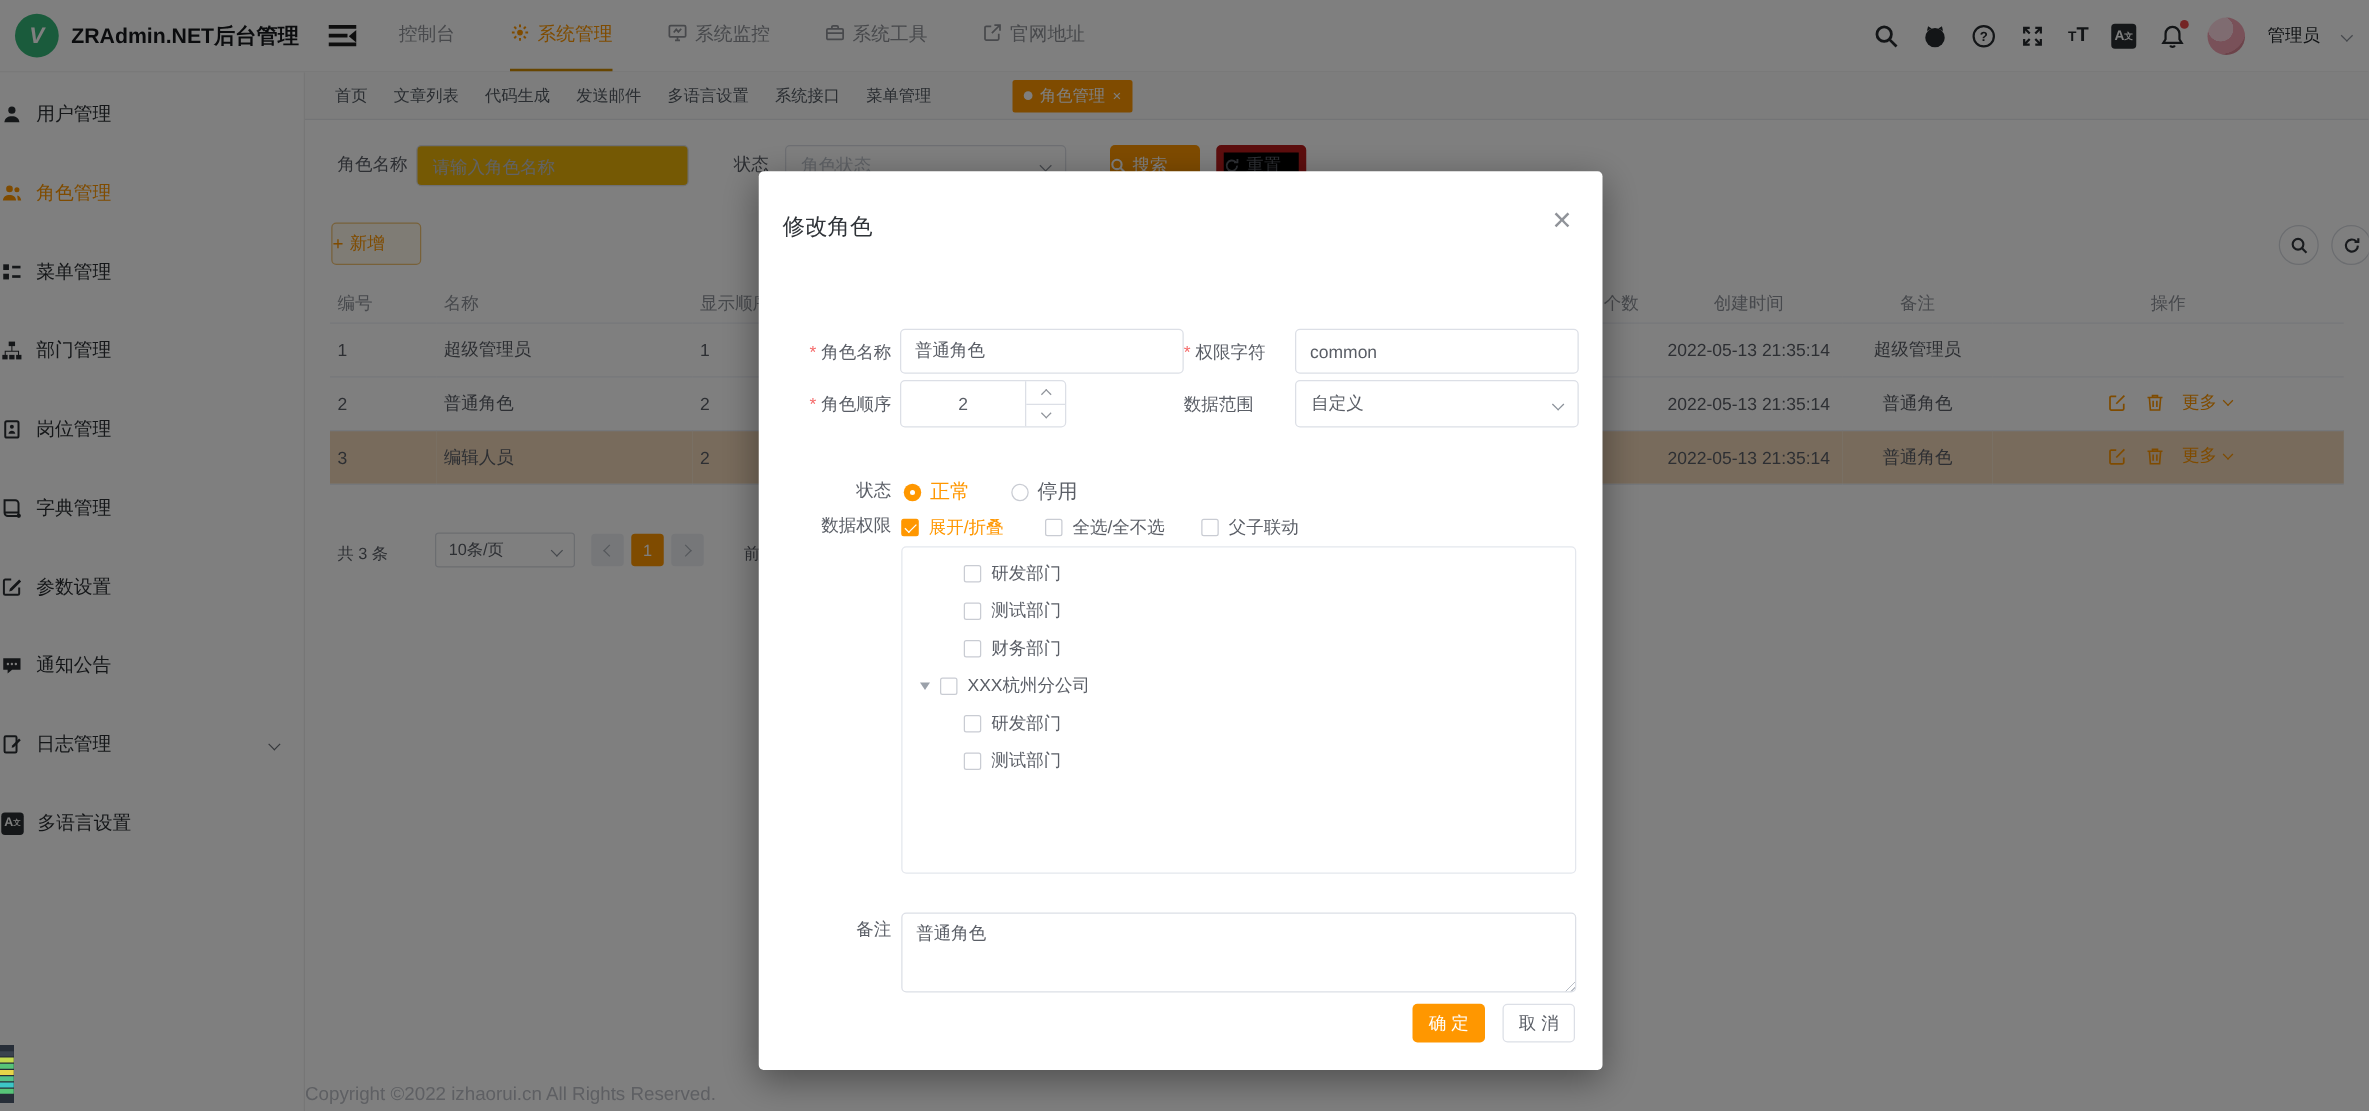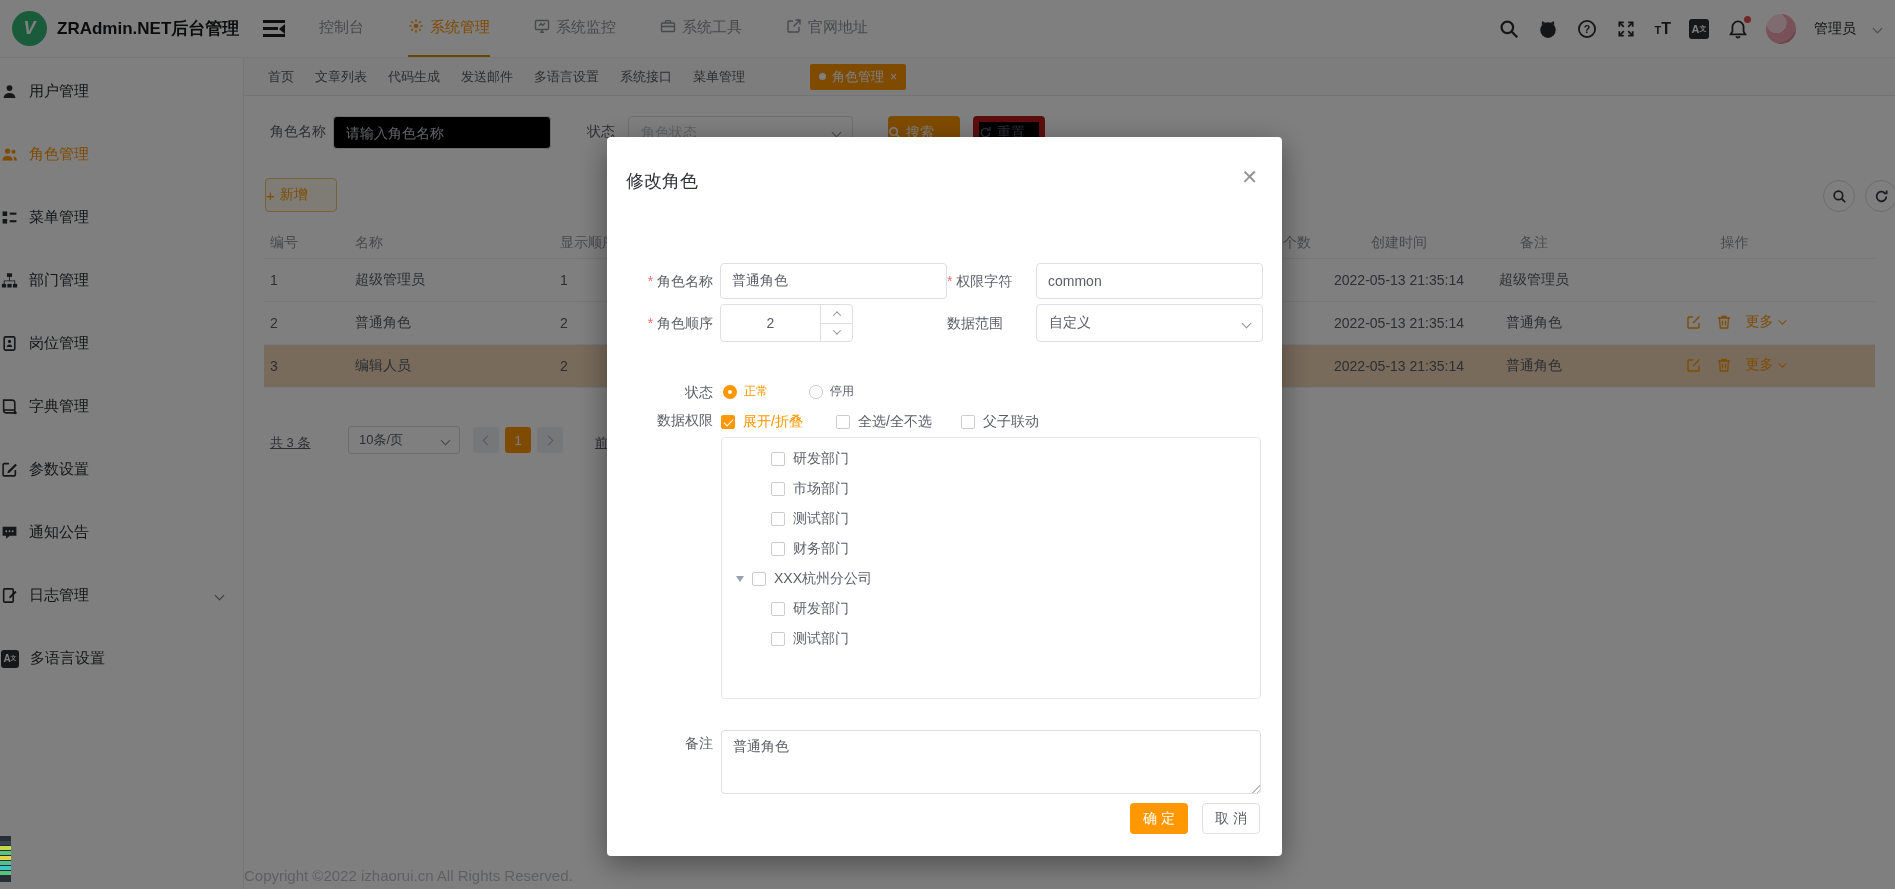--- a/index.html
+++ b/index.html
@@ -44,21 +44,21 @@
   .main { flex:1; position:relative; background:#fff; }
   .tabbar { height:38px; display:flex; align-items:center; gap:21px; padding-left:24px; border-bottom:1px solid #e6e8ec; background:#fbfbfb; }
   .tab { font-size:13px; color:#545b63; cursor:pointer; white-space:nowrap; }
   .tab-active { margin-left:44px; display:flex; align-items:center; gap:6px; background:#ff9700; color:#fff; font-size:13px; padding:4px 9px; border-radius:2px; cursor:pointer; }
   .tab-dot { width:7px; height:7px; border-radius:50%; background:#fff; }
   .tab-x { font-size:12px; line-height:1; }
 
   .content { position:absolute; top:38px; left:0; right:0; bottom:0; background:#fff; }
   .abs { position:absolute; }
   .f-label { font-size:14px; color:#5a5e66; }
-  .el-input { border:1px solid #dcdfe6; border-radius:4px; background:#000000; height:33px; font-size:14px; color:#606266; padding:0 12px; outline:none; font-family:inherit; }
+  .el-input { border:1px solid #dcdfe6; border-radius:4px; background:#eab308; height:33px; font-size:14px; color:#606266; padding:0 12px; outline:none; font-family:inherit; }
   .el-input::placeholder { color:#c0c4cc; }
   .el-select { border:1px solid #dcdfe6; border-radius:4px; background:#fff; height:33px; display:flex; align-items:center; justify-content:space-between; padding:0 12px; font-size:14px; cursor:pointer; }
   .placeholder { color:#bfc4cc; }
   .btn { display:flex; align-items:center; justify-content:flex-start; gap:5px; font-size:14px; border-radius:4px; cursor:pointer; height:33px; }
   .btn-search { background:#ff9700; color:#fff; width:72px; }
   .btn-reset { background:#000000; border:6px solid #b91c1c; color:#5a5e66; width:72px; }
   .btn-add { background:#fff8eb; border:1px solid #f0c273; color:#ff9700; width:72px; height:34px; }
   .circle-btn { width:32px; height:32px; border-radius:50%; border:1px solid #d7dae0; background:#fff; display:flex; align-items:center; justify-content:center; color:#33373d; cursor:pointer; }
   .circle-btn svg { width:15px; height:15px; }
 
@@ -68,21 +68,21 @@
   table.roles td { color:#5a5e66; text-align:left; height:43px; border-bottom:1px solid #ebeef5; padding-left:6px; }
   table.roles th.c, table.roles td.c { text-align:center; padding-left:0; }
   table.roles th.num { padding-left:14px; }
   tr.hl td { background:#f0d6b8; }
   .ops { display:inline-flex; align-items:center; gap:14px; color:#ff9700; }
   .ops svg { width:16px; height:16px; }
   .more { display:inline-flex; align-items:center; gap:4px; cursor:pointer; }
   .chev-o { display:inline-block; width:6px; height:6px; border-right:1.4px solid #ff9700; border-bottom:1.4px solid #ff9700; transform:rotate(45deg) translateY(-2px); }
 
   
-  .pg-text { font-size:13px; color:#5a5e66;text-decoration:underline; }
+  .pg-text { font-size:13px; color:#5a5e66; }
   .pg-select { width:112px; height:28px; border:1px solid #d7dae0; border-radius:3px; display:flex; align-items:center; justify-content:space-between; padding:0 10px; font-size:13px; color:#5a5e66; cursor:pointer; background:#fff; }
   .pg-btn { width:26px; height:26px; border-radius:3px; background:#edeff3; display:flex; align-items:center; justify-content:center; cursor:pointer; }
   .pg-btn .ch { width:7px; height:7px; border-right:1.5px solid #aab0b8; border-bottom:1.5px solid #aab0b8; }
   .ch-left { transform:rotate(135deg); margin-left:3px; }
   .ch-right { transform:rotate(-45deg); margin-right:3px; }
   .pg-cur { width:26px; height:26px; border-radius:3px; background:#ff9700; color:#fff; font-size:13px; display:flex; align-items:center; justify-content:center; cursor:pointer; }
   .copyright { position:absolute; left:0; right:0; bottom:5px; text-align:left; font-size:15px; color:#bcbfc6; }
 
   
   .overlay { position:fixed; inset:0; background:rgba(0,0,0,0.5); z-index:10; }
@@ -97,21 +97,21 @@
   .pos1 { left:113px; width:227px; } .pos2 { left:429px; width:227px; }
   .num-input { position:absolute; left:113px; top:0; width:133px; height:38px; border:1px solid #dcdfe6; border-radius:4px; background:#fff; }
   .num-val { position:absolute; left:0; top:0; bottom:0; right:32px; display:flex; align-items:center; justify-content:center; font-size:14px; color:#5a5e66; }
   .stepper { position:absolute; right:0; top:0; bottom:0; width:32px; border-left:1px solid #dcdfe6; display:flex; flex-direction:column; }
   .step-btn { flex:1; display:flex; align-items:center; justify-content:center; cursor:pointer; }
   .step-btn.up { border-bottom:1px solid #dcdfe6; }
   .sch { width:6px; height:6px; border-right:1.3px solid #8f939a; border-bottom:1.3px solid #8f939a; }
   .sch.up { transform:rotate(-135deg) translate(-1px,-1px); }
   .sch.down { transform:rotate(45deg) translate(-1px,-1px); }
   .m-select { position:absolute; left:429px; top:0; width:227px; height:38px; border:1px solid #dcdfe6; border-radius:4px; display:flex; align-items:center; justify-content:space-between; padding:0 12px; font-size:14px; color:#5a5e66; cursor:pointer; }
-  .radio { position:absolute; display:flex; align-items:center; gap:7px; font-size:12px; cursor:pointer; top:8px; }
+  .radio { position:absolute; display:flex; align-items:center; gap:7px; font-size:16px; cursor:pointer; top:8px; }
   .radio-dot-on { width:14px; height:14px; border-radius:50%; background:#ff9700; position:relative; }
   .radio-dot-on::after { content:""; position:absolute; left:5px; top:5px; width:4px; height:4px; border-radius:50%; background:#fff; }
   .radio-dot-off { width:14px; height:14px; border-radius:50%; border:1px solid #c9ccd3; background:#fff; }
   .checkbox { position:absolute; top:8px; display:flex; align-items:center; gap:8px; font-size:14px; color:#5a5e66; cursor:pointer; }
   .cb-box { width:14px; height:14px; border:1px solid #c9ccd3; border-radius:2px; background:#fff; }
   .cb-box.on { background:#ff9700; border-color:#ff9700; position:relative; }
   .cb-box.on::after { content:""; position:absolute; left:4px; top:1px; width:4px; height:8px; border-right:1.6px solid #fff; border-bottom:1.6px solid #fff; transform:rotate(45deg); }
   .lbl-orange { color:#ff9700; }
   .tree { position:absolute; left:114px; top:300px; width:540px; height:262px; border:1px solid #e4e7ed; border-radius:4px; padding-top:6px; overflow:hidden; }
   .tnode { height:30px; display:flex; align-items:center; gap:8px; padding-left:14px; font-size:14px; color:#5a5e66; cursor:pointer; }
@@ -522,24 +522,20 @@
       </span>
     </div>
 
     <div class="tree">
       <div class="tnode d1">
         <i class="cb-box"></i>
         <span>研发部门</span>
       </div>
       <div class="tnode d1">
         <i class="cb-box"></i>
-        <span>市场部门</span>
-      </div>
-      <div class="tnode d1">
-        <i class="cb-box"></i>
         <span>测试部门</span>
       </div>
       <div class="tnode d1">
         <i class="cb-box"></i>
         <span>财务部门</span>
       </div>
       <div class="tnode">
         <i class="caret"></i>
         <i class="cb-box"></i>
         <span>XXX杭州分公司</span>

